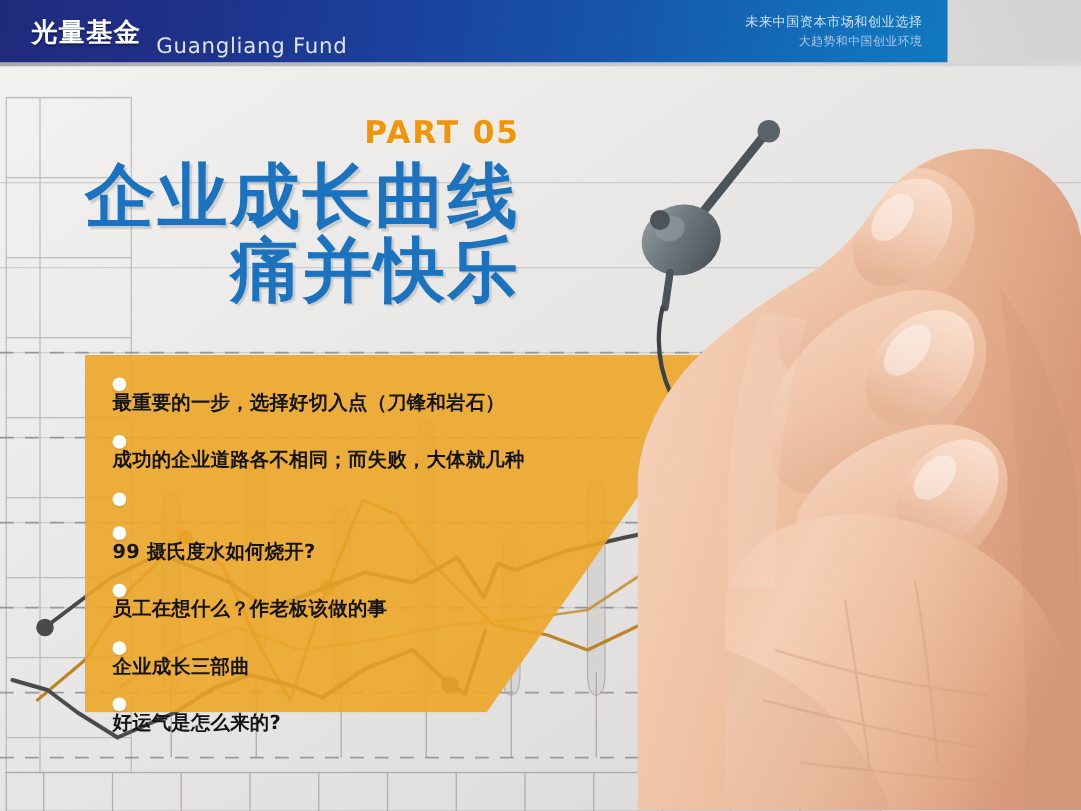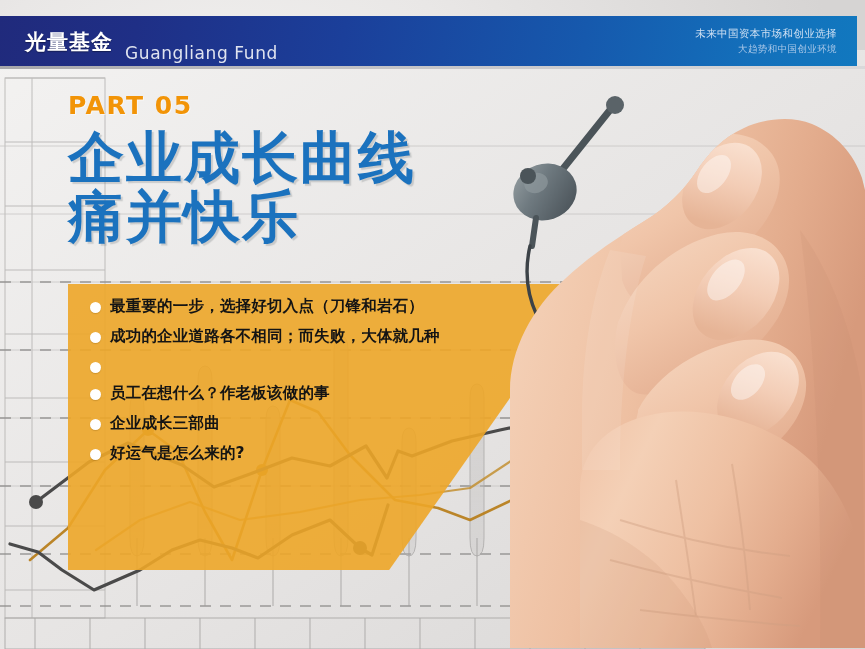--- a/index.html
+++ b/index.html
@@ -7,54 +7,54 @@
     width:865px;height:649px;overflow:hidden;
     font-family:"DejaVu Sans","Liberation Sans",sans-serif;
     background:#dedcda;
   }
   #slide{position:relative;width:865px;height:649px;overflow:hidden;
     background:
       radial-gradient(ellipse 620px 420px at 26% 18%, #f2f1f0 0%, #e9e7e6 42%, #dfdddc 72%, #d6d4d3 100%);
   }
 
   
-  #header{position:absolute;left:0;top:0;width:857px;height:50px;
+  #header{position:absolute;left:0;top:0;width:758px;height:50px;
     background:linear-gradient(100deg,#202a7c 0%,#1f2f86 16%,#1b3f9a 40%,#1659ad 68%,#1370bb 88%,#1178bf 100%);
-    z-index:40;margin-top:16px;}
+    z-index:40;}
   #header:after{content:"";position:absolute;left:0;bottom:-3px;width:865px;height:3px;
     background:linear-gradient(90deg,#9a9a9e,#b6b6ba 35%,#c9c9cc 70%,#d6d6d8);opacity:.85;}
   .logo-cn{position:absolute;left:25px;top:12px;font-size:21px;font-weight:bold;color:#ffffff;
     letter-spacing:1px;text-shadow:0 1px 1px rgba(0,0,0,.35);}
   .logo-en{position:absolute;left:125px;top:27px;font-size:17px;font-weight:normal;color:#dfe3ef;
     letter-spacing:.6px;font-family:"DejaVu Sans",sans-serif;}
   .hdr-sub1{position:absolute;right:20px;top:11px;font-size:10.5px;color:#cfe0f3;letter-spacing:.4px;
     white-space:nowrap;}
   .hdr-sub2{position:absolute;right:20px;top:27px;font-size:9.5px;color:#a9c7e8;letter-spacing:.4px;
     white-space:nowrap;}
 
   
   #bgchart{position:absolute;left:0;top:50px;width:865px;height:599px;z-index:5;}
 
   
-  #titleblock{position:absolute;left:68px;top:93px;z-index:20;}
+  #titleblock{position:absolute;left:68px;top:93px;z-index:20;text-align:right;}
   .part-label{font-size:25px;font-weight:bold;color:#f29407;letter-spacing:1.5px;
     font-family:"DejaVu Sans",sans-serif;line-height:1;
     text-shadow:1px 1px 0 rgba(255,255,255,.5);}
   .title-cn{font-size:56px;font-weight:bold;color:#1b72be;letter-spacing:2px;line-height:1.02;
     margin-top:11px;text-shadow:2px 2px 1px rgba(120,125,130,.30);}
   .title-cn2{font-size:56px;font-weight:bold;color:#1b72be;letter-spacing:2px;line-height:1.02;
     margin-top:2px;text-shadow:2px 2px 1px rgba(120,125,130,.30);}
 
   
   #panel{position:absolute;left:68px;top:284px;width:518px;height:286px;z-index:12;
     background:rgba(237,166,40,.90);
     -webkit-clip-path:polygon(0 0,100% 0,100% 0,74% 100%,0 100%);
     clip-path:polygon(0 0, 100% 0, 100% 2%, 62% 100%, 0 100%);}
   #bullets{position:absolute;left:90px;top:297px;width:480px;z-index:22;}
-  .bullet{display:flex;align-items:flex-start;margin-bottom:11.5px;}
+  .bullet{display:flex;align-items:flex-start;margin-bottom:11.5px;flex-direction:column;}
   .dot{flex:0 0 auto;width:11px;height:11px;border-radius:50%;background:#ffffff;margin-top:5px;
     margin-right:9px;box-shadow:0 1px 1px rgba(120,80,10,.25);}
   .btext{font-size:15.5px;font-weight:bold;color:#141414;line-height:1.18;letter-spacing:.2px;
     white-space:nowrap;}
 
   
   #hand{position:absolute;left:470px;top:50px;width:395px;height:599px;z-index:30;
     pointer-events:none;}
 </style>
 </head>
@@ -199,20 +199,24 @@
     </div>
     <div class="bullet">
       <span class="dot"></span>
       <span class="btext">成功的企业道路各不相同；而失败，大体就几种</span>
     </div>
     <div class="bullet">
       <span class="dot"></span>
     </div>
     <div class="bullet">
       <span class="dot"></span>
+      <span class="btext">99 摄氏度水如何烧开?</span>
+    </div>
+    <div class="bullet">
+      <span class="dot"></span>
       <span class="btext">员工在想什么？作老板该做的事</span>
     </div>
     <div class="bullet">
       <span class="dot"></span>
       <span class="btext">企业成长三部曲</span>
     </div>
     <div class="bullet">
       <span class="dot"></span>
       <span class="btext">好运气是怎么来的?</span>
     </div>

